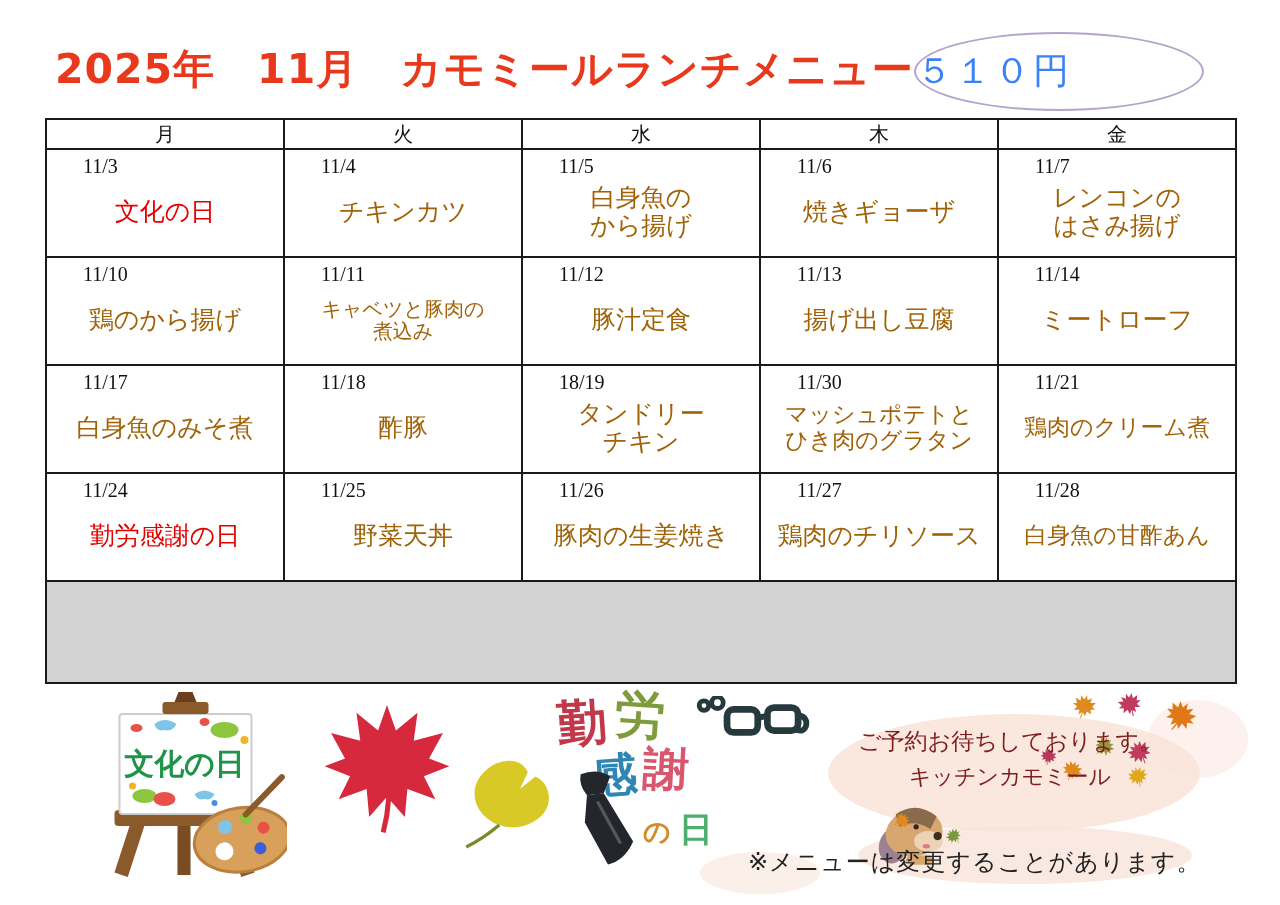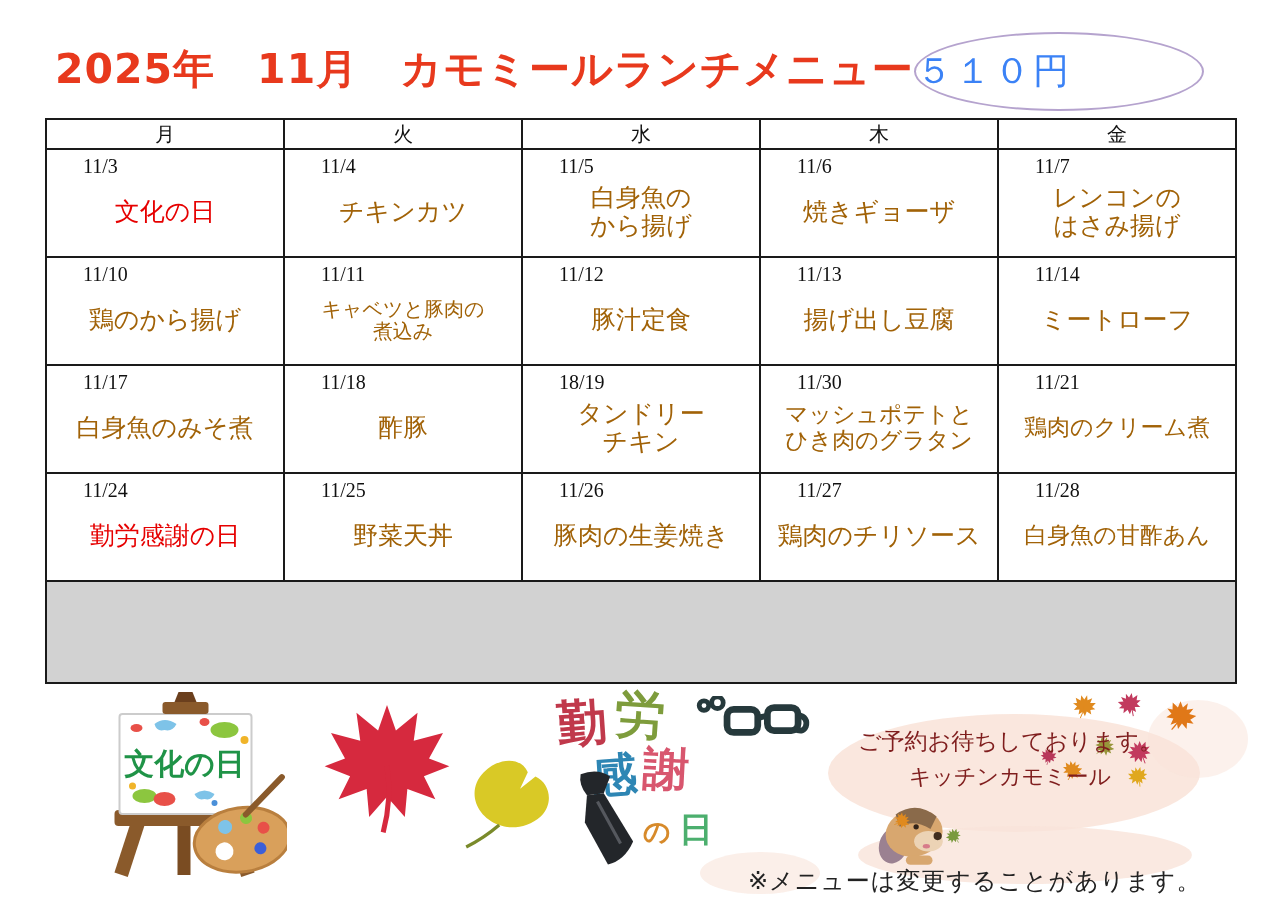--- a/index.html
+++ b/index.html
@@ -73,21 +73,21 @@
 
   #contact {
     position:absolute; left:828px; top:726px; width:364px; text-align:center;
     color:#7f1d1d; z-index:4;
   }
   #contact .c1 { font-size:23px; }
   #contact .c2 { font-size:22px; margin-top:5px; }
   #contact .c3 { font-size:27px; margin-top:6px; letter-spacing:1px; }
 
   #note {
-    position:absolute; left:748px; top:865px; font-size:24px; color:#222;
+    position:absolute; left:748px; top:846px; font-size:24px; color:#222;
     letter-spacing:1px; z-index:5;
   }
 
   .mini-leaf { position:absolute; z-index:2; }
 </style>
 </head>
 <body>
 
 <div id="page">
 

